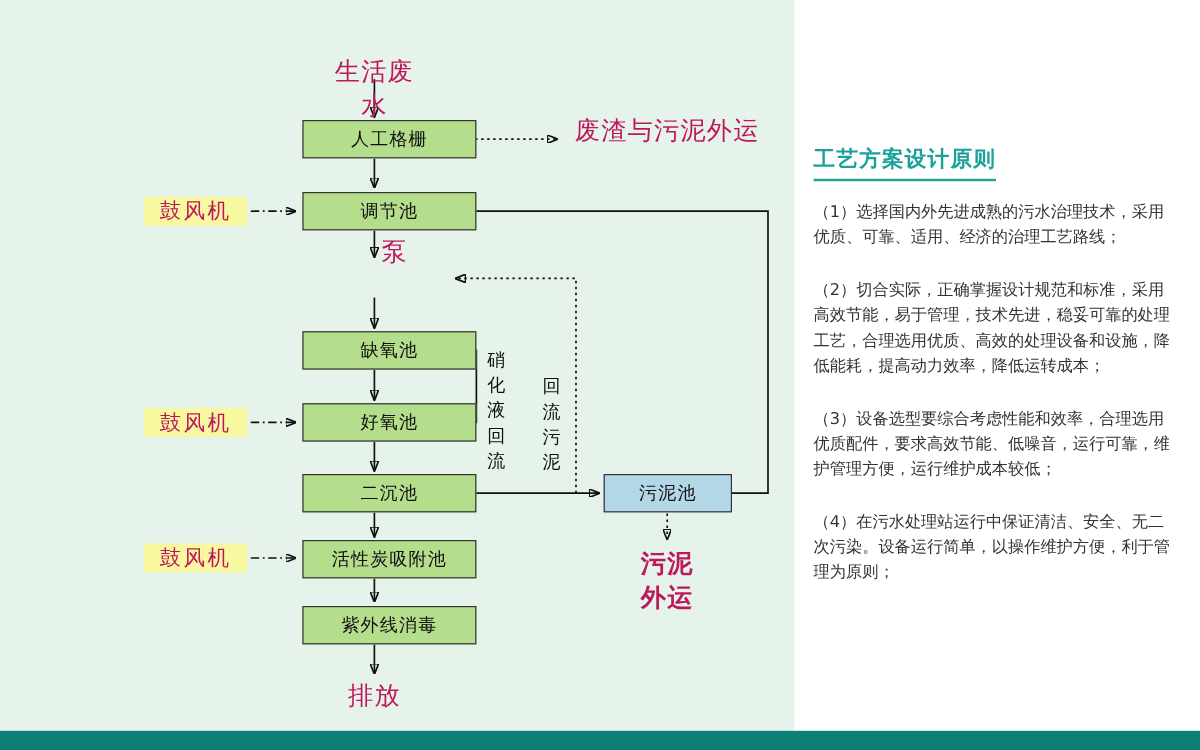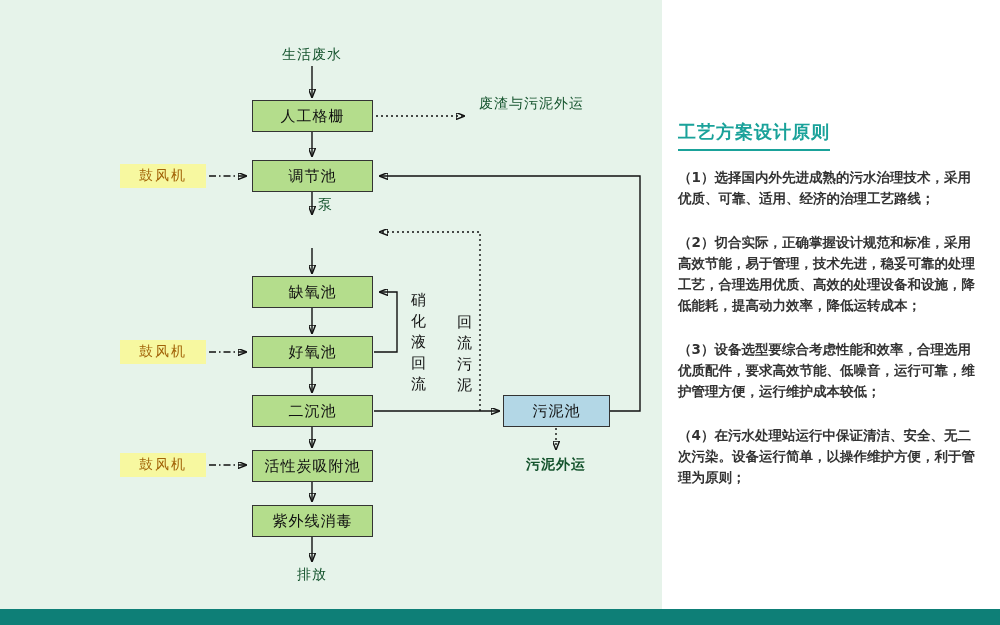--- a/index.html
+++ b/index.html
@@ -3,41 +3,41 @@
 <meta charset="utf-8">
 <style>
   * { margin:0; padding:0; box-sizing:border-box; }
   html,body { background:#fff; }
   body { font-family:"DejaVu Sans","Liberation Sans",sans-serif; }
   .stage { position:relative; width:1000px; height:625px; background:#fff; overflow:hidden; }
   .diagram-bg { position:absolute; left:0; top:0; width:662px; height:609px; background:var(--bg-green,#e6f3ea); }
   svg.flow { position:absolute; left:0; top:0; }
   svg.flow path { fill:none; stroke:#111; stroke-width:1.4; }
 
-  .fbox { position:absolute; left:252px; width:121px; height:32px;
+  .fbox { position:absolute; left:252px; width:145px; height:32px;
           background:var(--box-green,#b4dd8c); border:1.5px solid #333;
           display:flex; align-items:center; justify-content:center;
           font-size:15px; color:#111; letter-spacing:1px; }
   .fbox.blue { left:503px; width:107px; background:var(--box-blue,#b3d7e6); }
 
   .blower { position:absolute; left:120px; width:86px; height:24px;
             background:var(--highlight-yellow,#f7f8a0);
             display:flex; align-items:center; justify-content:center;
-            font-size:14px; color:#a16207; letter-spacing:2px; }
+            font-size:18px; color:#be185d; letter-spacing:2px; }
 
-  .txt  { position:absolute; font-size:14px; color:#14532d; letter-spacing:1px; }
+  .txt  { position:absolute; font-size:21px; color:#be185d; letter-spacing:1px; }
   .ctr  { text-align:center; }
   .vtxt { position:absolute; width:20px; font-size:15px; line-height:21px;
-          word-break:break-all; text-align:right; color:#111; }
+          word-break:break-all; text-align:left; color:#111; }
 
   .panel { position:absolute; left:678px; top:72px; width:298px;margin-top:48px; }
   .panel h2 { font-size:18px; color:var(--accent-teal,#1aa29a); font-weight:bold;
               display:inline-block; border-bottom:2px solid var(--accent-teal,#1aa29a);
               padding-bottom:5px; margin-bottom:16px; letter-spacing:1px; }
-  .panel p { font-size:13.5px; font-weight:700; color:#333;
+  .panel p { font-size:13.5px; font-weight:400; color:#333;
              line-height:21px; margin-bottom:23px; }
 
   .bottom-bar { position:absolute; left:0; bottom:0; width:1000px; height:16px;
                 background:var(--bar-teal,#0e7f77); }
 </style>
 </head>
 <body>
 
 <div class="stage">
 

